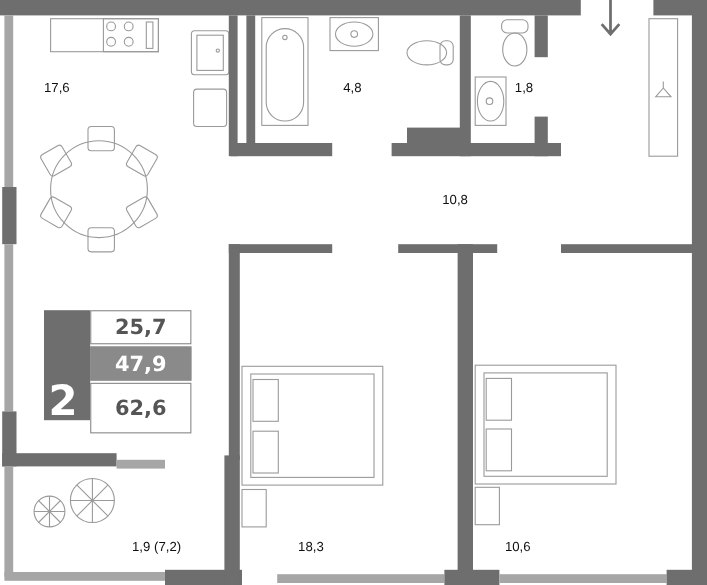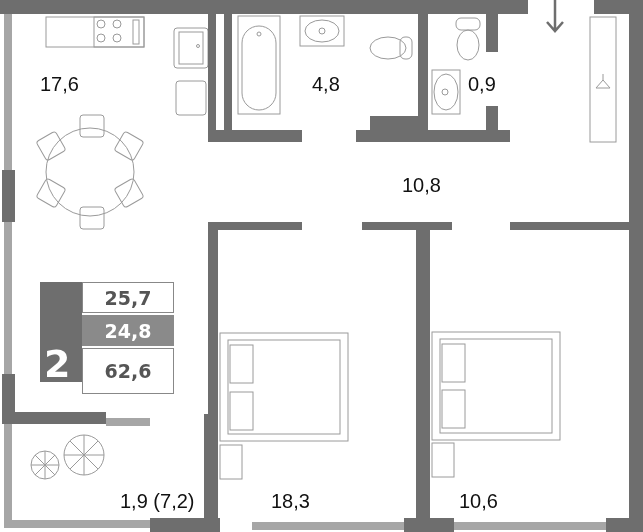--- a/index.html
+++ b/index.html
@@ -1,19 +1,19 @@
 <!DOCTYPE html>
 <html><head>
 <meta charset="utf-8">
 <style>
   html,body{margin:0;padding:0;background:#fff;}
   body{width:643px;height:532px;position:relative;overflow:hidden;font-family:"Liberation Sans",sans-serif;}
   .w{position:absolute;background:#6e6e6e;}
   .lw{position:absolute;background:#a6a6a6;}
-  .lbl{position:absolute;font-size:20px;color:#111;font-family:"Liberation Sans",sans-serif;white-space:nowrap;}
+  .lbl{position:absolute;font-size:12px;color:#111;font-family:"Liberation Sans",sans-serif;white-space:nowrap;}
   svg{position:absolute;left:0;top:0;}
   .legend{position:absolute;left:40px;top:282px;width:136px;height:100px;}
   .legend .num{position:absolute;left:0;top:0;width:42px;height:100px;background:#6e6e6e;}
   .legend .num span{position:absolute;left:4px;bottom:-4px;font-size:38px;font-weight:bold;color:#fff;font-family:"DejaVu Sans",sans-serif;}
   .legend .row{position:absolute;left:42px;width:92px;height:31px;border:1px solid #888;display:flex;align-items:center;justify-content:center;font-size:19px;font-weight:bold;font-family:"DejaVu Sans",sans-serif;box-sizing:border-box;}
   .legend .r1{top:0;background:#fff;color:#555;}
   .legend .r2{top:33px;background:#8a8a8a;color:#fff;border-color:#8a8a8a;}
   .legend .r3{top:66px;background:#fff;color:#555;height:46px;}
 </style>
 </head>
@@ -136,26 +136,26 @@
 <div class="w" style="left:362px;top:222px;width:90px;height:8px;"></div>
 <div class="w" style="left:416px;top:222px;width:14px;height:310px;"></div>
 <div class="w" style="left:510px;top:222px;width:125px;height:8px;"></div>
 <div class="lw" style="left:252px;top:522px;width:152px;height:8px;"></div>
 <div class="w" style="left:404px;top:518px;width:50px;height:14px;"></div>
 <div class="lw" style="left:454px;top:522px;width:152px;height:8px;"></div>
 <div class="w" style="left:606px;top:518px;width:37px;height:14px;"></div>
 
 <div class="lbl" style="left:40px;top:73px;">17,6</div>
 <div class="lbl" style="left:312px;top:73px;">4,8</div>
-<div class="lbl" style="left:468px;top:73px;">0,9</div>
+<div class="lbl" style="left:468px;top:73px;">1,8</div>
 <div class="lbl" style="left:402px;top:174px;">10,8</div>
 <div class="lbl" style="left:120px;top:490px;">1,9 (7,2)</div>
 <div class="lbl" style="left:271px;top:490px;">18,3</div>
 <div class="lbl" style="left:459px;top:490px;">10,6</div>
 
 <div class="legend">
   <div class="num">
       <span>2</span>
     </div>
   <div class="row r1">25,7</div>
-  <div class="row r2">24,8</div>
+  <div class="row r2">47,9</div>
   <div class="row r3">62,6</div>
 </div>
 
 </body></html>

